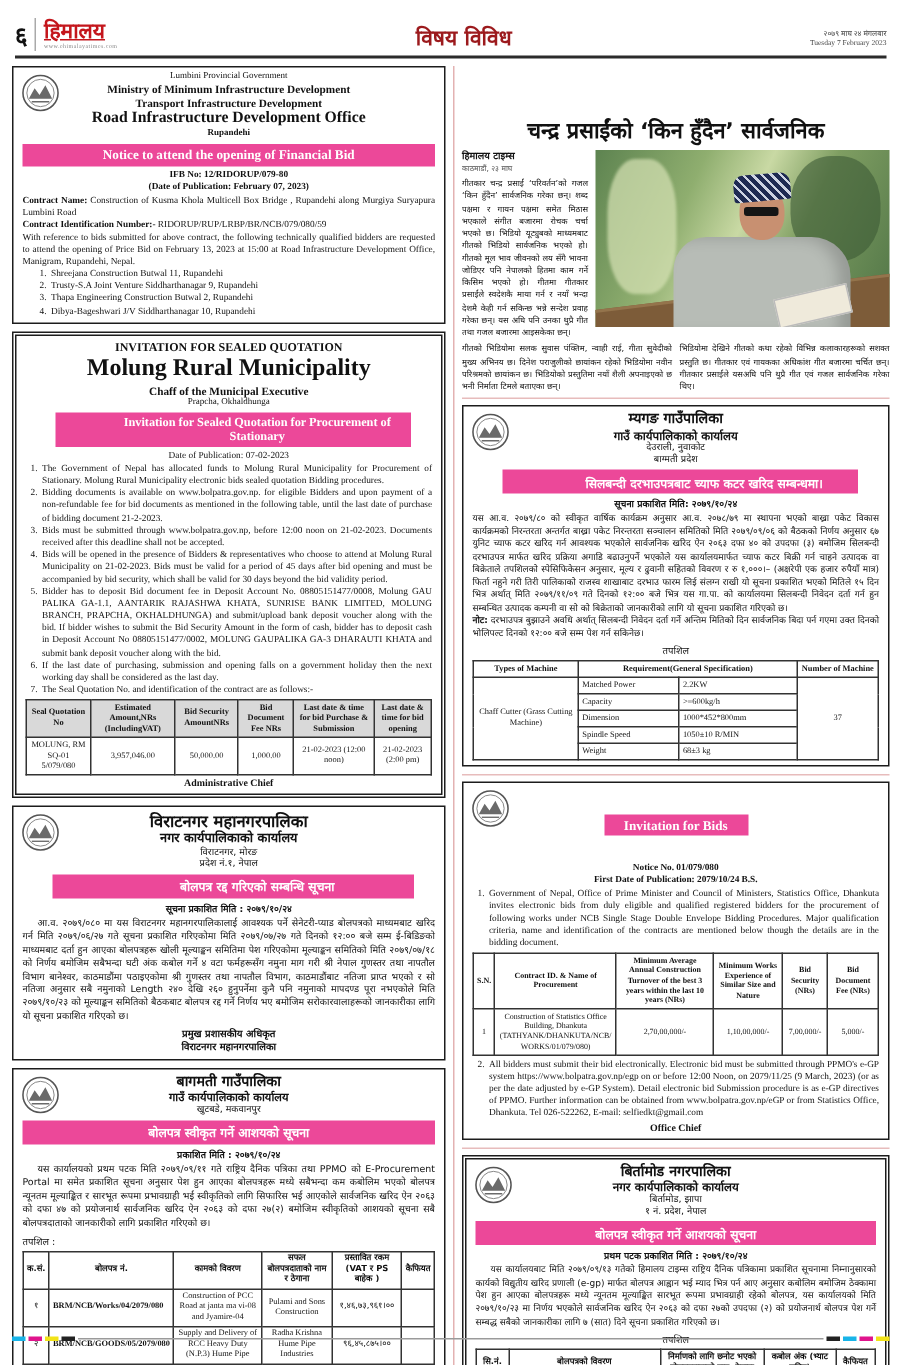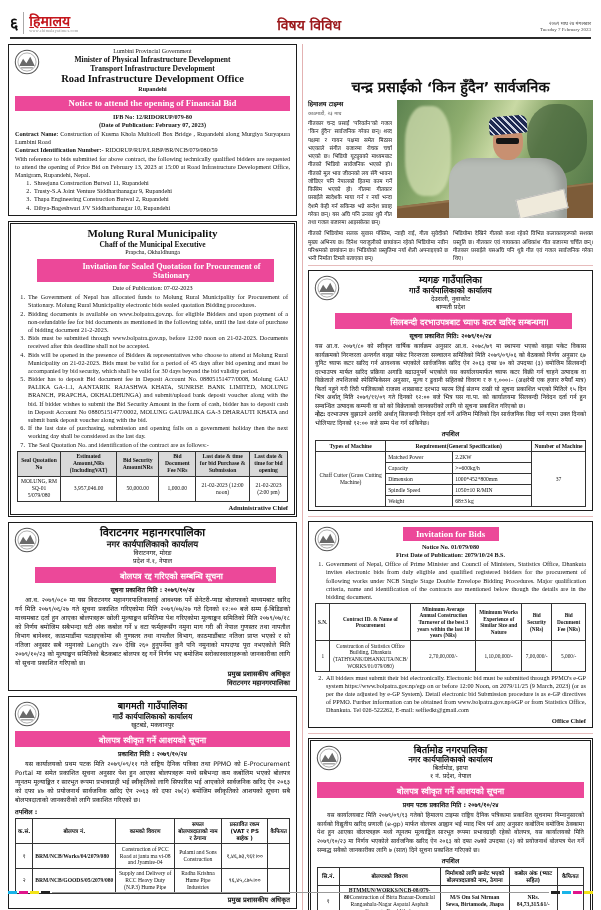--- a/index.html
+++ b/index.html
@@ -40,23 +40,23 @@
   .pubdate{font-size:6.2px;font-weight:bold;text-align:center;margin:1px 0 2px;}
   .pubdate-np{font-family:"DejaVu Sans",sans-serif;}
   .t-body{font-size:6.2px;text-align:justify;line-height:1.32;}
   .t-body-np{font-size:6.3px;text-align:justify;line-height:1.42;font-family:"DejaVu Sans",sans-serif;}
   .indent{ text-indent:10px;}
   .li{display:flex;gap:3px;font-size:6.2px;line-height:1.32;}
   .li-n{min-width:8px;text-align:right;flex:none;}
   .li-t{flex:1;text-align:justify;}
   .li-list .li{margin-left:8px;}
   .lbl{font-weight:bold;}
-  .tapasil{text-align:center;font-size:6.4px;font-weight:bold;margin-top:2px;
+  .tapasil{text-align:center;font-size:6.4px;font-weight:normal;margin-top:2px;
            font-family:"DejaVu Sans",sans-serif;}
-  .signoff{text-align:right;font-weight:bold;font-size:6.6px;margin-top:2px;}
+  .signoff{text-align:center;font-weight:bold;font-size:6.6px;margin-top:2px;}
   .signoff-np{font-family:"DejaVu Sans",sans-serif;line-height:1.35;}
   
   .tbl{width:100%;border-collapse:collapse;margin-top:2px;font-size:5.6px;text-align:center;}
   .tbl th,.tbl td{border:0.9px solid #333;padding:1.5px 2px;vertical-align:middle;line-height:1.25;}
   .tbl-shaded th{background:#d9d9d9;}
   .tbl .ta-l{text-align:left;}
   .np-cell{font-family:"DejaVu Sans",sans-serif;}
   .code-b{font-weight:bold;}
   
   .article{margin-bottom:3px;margin-top:32px;}
@@ -120,21 +120,21 @@
 
       <div class="notice">
         <svg class="emblem" viewBox="0 0 40 40">
           <circle cx="20" cy="20" r="18" fill="none" stroke="#555" stroke-width="1.6"></circle>
           <circle cx="20" cy="20" r="14" fill="none" stroke="#777" stroke-width="0.9"></circle>
           <path d="M8 26 L14 15 L19 22 L25 12 L32 26 Z" fill="#6a6a6a"></path>
           <path d="M11 29 h18" stroke="#6a6a6a" stroke-width="1.4"></path>
         </svg>
         <div class="nhead">
           <div class="h-sm">Lumbini Provincial Government</div>
-          <div class="h-md">Minister of Physical Infrastructure Development</div>
+          <div class="h-md">Ministry of Minimum Infrastructure Development</div>
           <div class="h-md">Transport Infrastructure Development</div>
           <div class="h-lg">Road Infrastructure Development Office</div>
           <div class="h-sm" style="font-weight:bold">Rupandehi</div>
         </div>
         <div class="banner">Notice to attend the opening of Financial Bid</div>
         <div class="pubdate">IFB No: 12/RIDORUP/079-80</div>
         <div class="pubdate" style="margin-top:-1px">(Date of Publication: February 07, 2023)</div>
         <div class="t-body"><span class="lbl">Contract Name:</span><span> Construction of Kusma Khola Multicell Box Bridge , Rupandehi along Murgiya Suryapura Lumbini Road</span></div>
         <div class="t-body"><span class="lbl">Contract Identification Number:-</span><span> RIDORUP/RUP/LRBP/BR/NCB/079/080/59</span></div>
         <div class="t-body">With reference to bids submitted for above contract, the following technically qualified bidders are requested to attend the opening of Price Bid on February 13, 2023 at 15:00 at Road Infrastructure Development Office, Manigram, Rupandehi, Nepal.</div>
@@ -153,21 +153,22 @@
             </div>
           <div class="li">
               <span class="li-n">4.</span>
               <span class="li-t">Dibya-Bageshwari J/V Siddharthanagar 10, Rupandehi</span>
             </div>
         </div>
       </div>
 
       <div class="notice nb-double">
         <div class="nhead">
-          <div class="h-lg" style="font-size:11px">Molung Rural Municipality</div>
+          <div class="h-md" style="font-size:8px">INVITATION FOR SEALED QUOTATION</div>
+          <div class="h-lg" style="font-size:16px">Molung Rural Municipality</div>
           <div class="h-md">Chaff of the Municipal Executive</div>
           <div class="h-sm">Prapcha, Okhaldhunga</div>
         </div>
         <div class="banner banner-inset" style="font-size:8.2px">Invitation for Sealed Quotation for Procurement of Stationary</div>
         <div class="pubdate" style="font-weight:normal">Date of Publication: 07-02-2023</div>
         <div>
           <div class="li">
               <span class="li-n">1.</span>
               <span class="li-t">The Government of Nepal has allocated funds to Molung Rural Municipality for Procurement of Stationary. Molung Rural Municipality electronic bids sealed quotation Bidding procedures.</span>
             </div>
@@ -377,21 +378,21 @@
       </div>
       <div class="hsep"></div>
 
       <div class="notice">
         <svg class="emblem" viewBox="0 0 40 40">
           <circle cx="20" cy="20" r="18" fill="none" stroke="#555" stroke-width="1.6"></circle>
           <circle cx="20" cy="20" r="14" fill="none" stroke="#777" stroke-width="0.9"></circle>
           <path d="M8 26 L14 15 L19 22 L25 12 L32 26 Z" fill="#6a6a6a"></path>
           <path d="M11 29 h18" stroke="#6a6a6a" stroke-width="1.4"></path>
         </svg>
-        <div class="banner" style="width:96px;margin:2px auto;padding:2px 0">Invitation for Bids</div>
+        <div class="banner" style="width:96px;margin:18px auto;padding:2px 0">Invitation for Bids</div>
         <div class="pubdate">Notice No. 01/079/080</div>
         <div class="pubdate" style="margin-top:-1px">First Date of Publication: 2079/10/24 B.S.</div>
         <div class="li">
             <span class="li-n">1.</span>
             <span class="li-t">Government of Nepal, Office of Prime Minister and Council of Ministers, Statistics Office, Dhankuta invites electronic bids from duly eligible and qualified registered bidders for the procurement of following works under NCB Single Stage Double Envelope Bidding Procedures. Major qualification criteria, name and identification of the contracts are mentioned below though the details are in the bidding document.</span>
           </div>
         <table class="tbl" style="font-size:5.3px">
           <thead>
               <tr>
             <th>S.N.</th>

